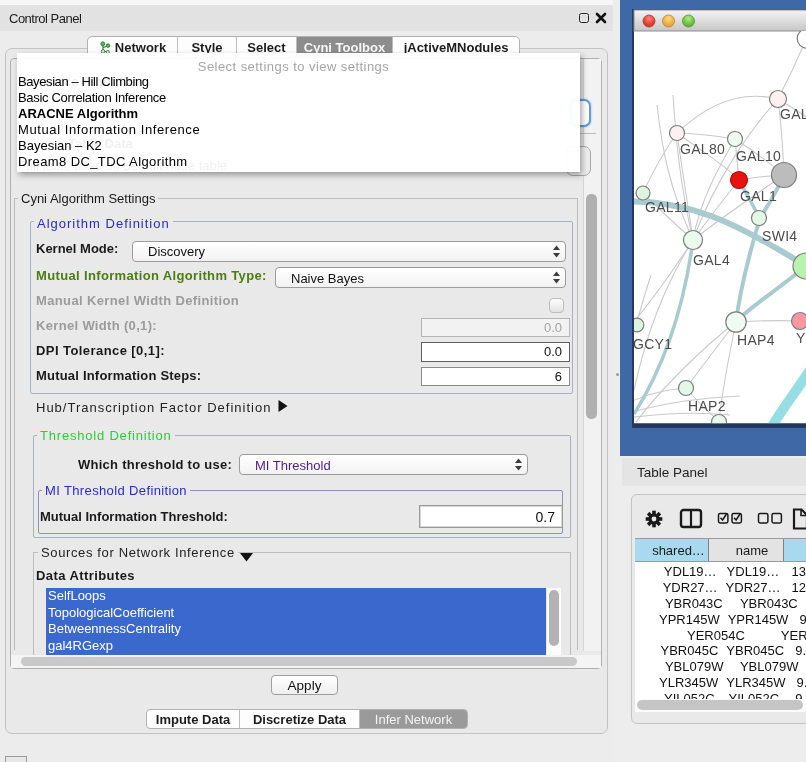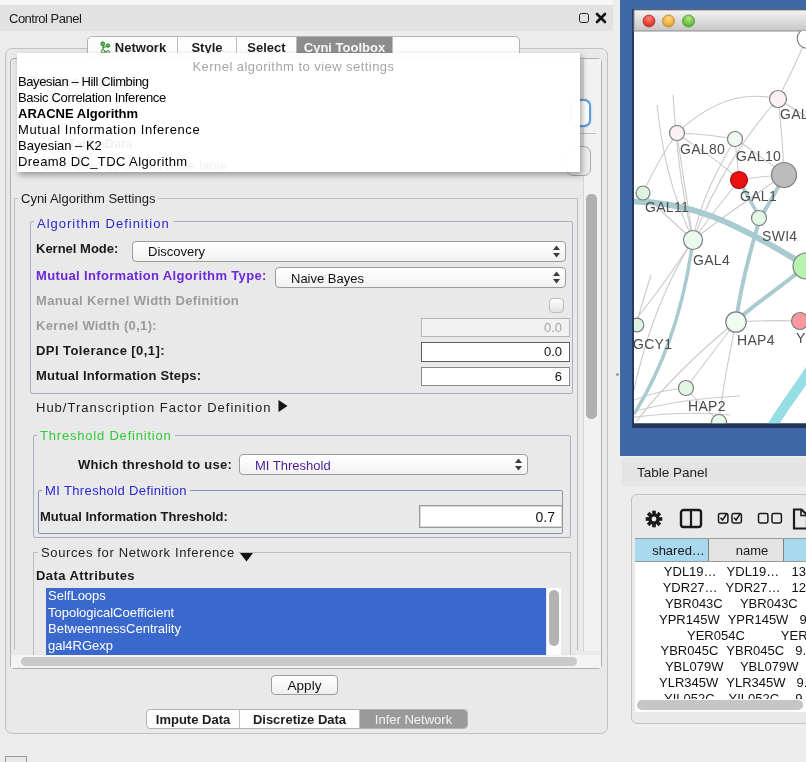--- a/index.html
+++ b/index.html
@@ -29,39 +29,40 @@
     <svg width="12" height="13" viewBox="0 0 12 13" style="margin-right:4px;">
       <path d="M4 3.5 L4 10 M4.5 6.5 L8.5 5 M4.5 10 L8 11" stroke="#2e8b2e" stroke-width="1.2" fill="none"></path>
       <circle cx="3.8" cy="2.8" r="2" fill="#55b755" stroke="#2a7a2a" stroke-width="0.8"></circle>
       <circle cx="9" cy="4.6" r="1.8" fill="#55b755" stroke="#2a7a2a" stroke-width="0.8"></circle>
       <circle cx="4" cy="10.4" r="1.8" fill="#d9ead9" stroke="#2a7a2a" stroke-width="0.8"></circle>
       <circle cx="8.8" cy="11" r="1.6" fill="#d9ead9" stroke="#2a7a2a" stroke-width="0.8"></circle>
     </svg>Network</div>
   <div style="width:59px;display:flex;align-items:center;justify-content:center;border-right:1px solid #bdbdbd;">Style</div>
   <div style="width:60px;display:flex;align-items:center;justify-content:center;border-right:1px solid #bdbdbd;">Select</div>
   <div style="width:96px;display:flex;align-items:center;justify-content:center;background:#8d8d8d;color:#f7f7f7;border-right:1px solid #bdbdbd;">Cyni Toolbox</div>
+  <div style="flex:1;display:flex;align-items:center;justify-content:center;">jActiveMNodules</div>
 </div>
 
 <div class="abs" style="left:10px;top:58px;width:592px;height:611px;border:1px solid #b0b0b0;border-radius:4px;background:#e9e9e9;"></div>
 
 <div class="abs" style="left:14px;top:198px;width:564px;height:452px;border:1px solid #bdbdbd;border-bottom:none;"></div>
 <div class="abs" style="left:18px;top:191px;background:#e9e9e9;padding:0 3px;font-size:13px;color:#1a1a1a;">Cyni Algorithm Settings</div>
 
 <div class="abs" style="left:30px;top:221px;width:543px;height:173px;border:1px solid #a9b0c0;border-radius:2px;"></div>
 <div class="abs" style="left:34px;top:216px;background:#e9e9e9;padding:0 3px;font-size:13px;color:#2929cf;letter-spacing:1px;">Algorithm Definition</div>
 
 <div class="abs" style="left:36px;top:241px;font-size:13px;font-weight:bold;color:#1a1a1a;">Kernel Mode:</div>
 <div class="abs" style="left:132px;top:241px;width:434px;height:21px;background:linear-gradient(#ffffff,#f2f2f2);border:1px solid #9c9c9c;border-radius:4px;"></div>
 <div class="abs" style="left:148px;top:244px;font-size:13px;color:#111;">Discovery</div>
 <svg class="abs" style="left:552px;top:245px;" width="9" height="13" viewBox="0 0 9 13">
   <path d="M4.5 0.5 L8 5 L1 5 Z" fill="#3c3c3c"></path>
       <path d="M4.5 12.5 L8 8 L1 8 Z" fill="#3c3c3c"></path>
 </svg>
 
-<div class="abs" style="left:36px;top:268px;font-size:13px;font-weight:bold;color:#6d28d9;letter-spacing:0.35px;">Mutual Information Algorithm Type:</div>
+<div class="abs" style="left:36px;top:268px;font-size:13px;font-weight:bold;color:#4d7c0f;letter-spacing:0.35px;">Mutual Information Algorithm Type:</div>
 <div class="abs" style="left:275px;top:267px;width:291px;height:21px;background:linear-gradient(#ffffff,#f2f2f2);border:1px solid #9c9c9c;border-radius:4px;"></div>
 <div class="abs" style="left:291px;top:270.5px;font-size:13px;color:#111;">Naive Bayes</div>
 <svg class="abs" style="left:552px;top:271px;" width="9" height="13" viewBox="0 0 9 13">
   <path d="M4.5 0.5 L8 5 L1 5 Z" fill="#3c3c3c"></path>
       <path d="M4.5 12.5 L8 8 L1 8 Z" fill="#3c3c3c"></path>
 </svg>
 
 <div class="abs" style="left:36px;top:293px;font-size:13px;font-weight:bold;color:#9b9b9b;letter-spacing:0.37px;">Manual Kernel Width Definition</div>
 <div class="abs" style="left:549px;top:298px;width:15px;height:15px;background:linear-gradient(#fdfdfd,#e2e2e2);border:1px solid #bdbdbd;border-radius:4px;"></div>
 
@@ -125,21 +126,21 @@
   <div style="flex:1;display:flex;align-items:center;justify-content:center;background:#9a9a9a;color:#f4f4f4;font-weight:normal;">Infer Network</div>
 </div>
 
 <div class="abs" style="left:5px;top:756px;width:22px;height:10px;background:#e8e8e8;border:1px solid #9a9a9a;"></div>
 
 <div class="abs" style="left:570px;top:99px;width:21px;height:28px;background:#fff;border:2.5px solid #639cd6;border-radius:7px;box-shadow:0 0 2px #8ab4e0;"></div>
 <div class="abs" style="left:570px;top:133px;width:26px;height:1px;background:#bbb;"></div>
 <div class="abs" style="left:566px;top:146px;width:25px;height:30px;background:#ededed;border:1px solid #a8a8a8;border-radius:7px;"></div>
 
 <div class="abs" style="left:17px;top:53px;width:563px;height:119px;background:rgba(255,255,255,0.96);box-shadow:2px 3px 6px rgba(0,0,0,0.35);"></div>
-<div class="abs" style="left:17px;top:59px;width:553px;text-align:center;font-size:13px;color:#a6a6a6;letter-spacing:0.45px;">Kernel algorithm to view settings</div>
+<div class="abs" style="left:17px;top:59px;width:553px;text-align:center;font-size:13px;color:#a6a6a6;letter-spacing:0.45px;">Select settings to view settings</div>
 <div class="abs" style="left:21px;top:74px;font-size:13px;font-weight:bold;color:rgba(0,0,0,0.07);">Inference Algorithm</div>
 <div class="abs" style="left:68px;top:136px;font-size:13px;font-weight:bold;color:rgba(0,0,0,0.06);">Table Data</div>
 <div class="abs" style="left:18px;top:158px;font-size:13px;color:rgba(0,0,0,0.06);">Full table used so default node table</div>
 <div class="abs" style="left:18px;top:74px;width:560px;font-size:13px;color:#000;line-height:16px;">
   <div style="letter-spacing:-0.4px;">Bayesian – Hill Climbing</div>
   <div style="letter-spacing:-0.33px;">Basic Correlation Inference</div>
   <div style="font-weight:bold;">ARACNE Algorithm</div>
   <div style="letter-spacing:0.6px;">Mutual Information Inference</div>
   <div>Bayesian – K2</div>
   <div style="letter-spacing:0.4px;">Dream8 DC_TDC Algorithm</div>

